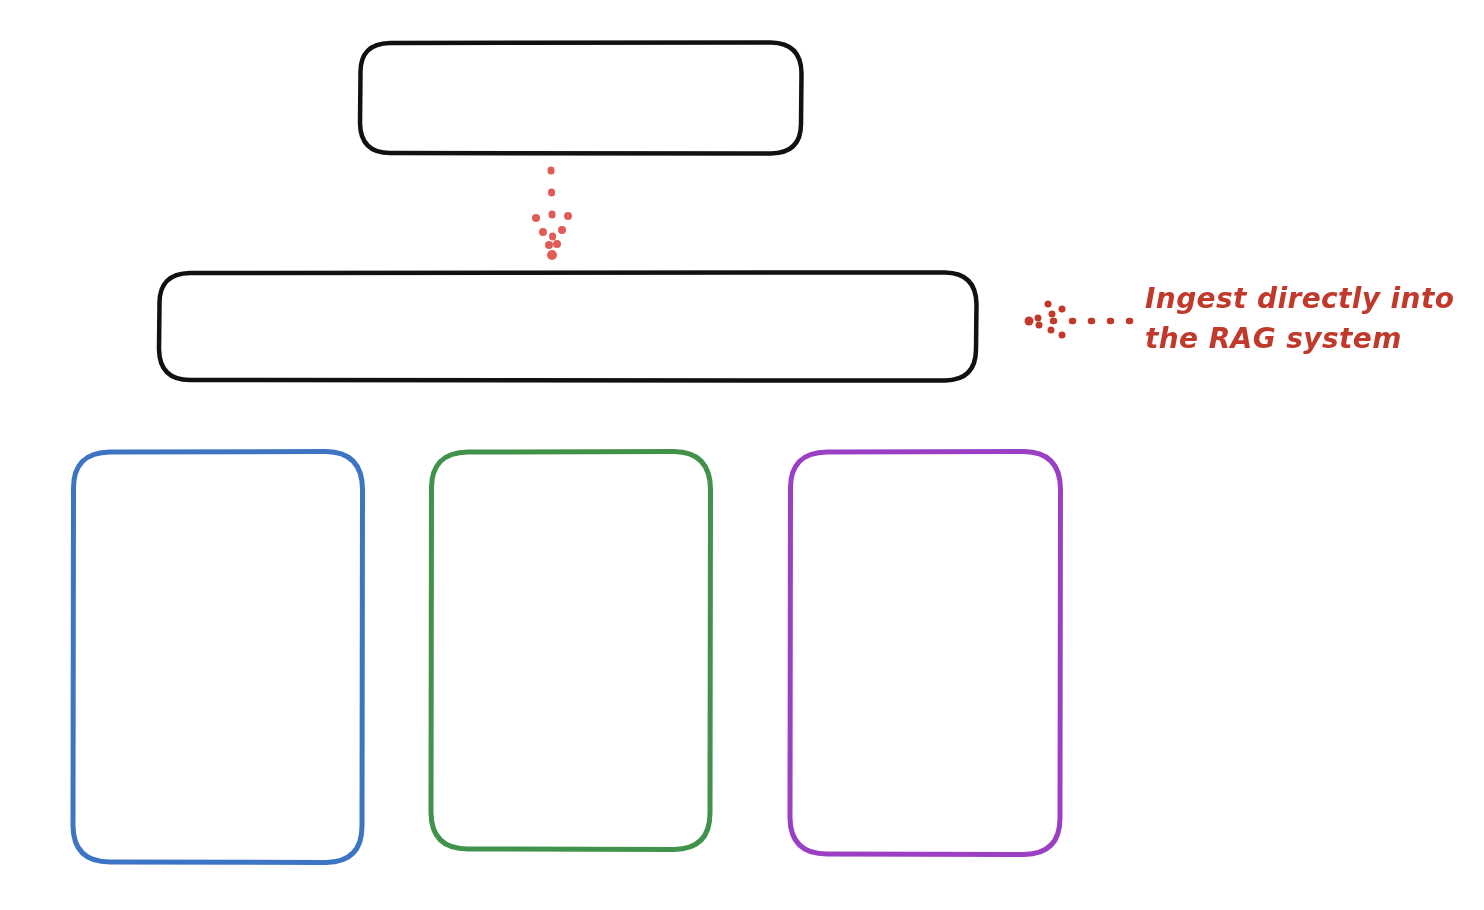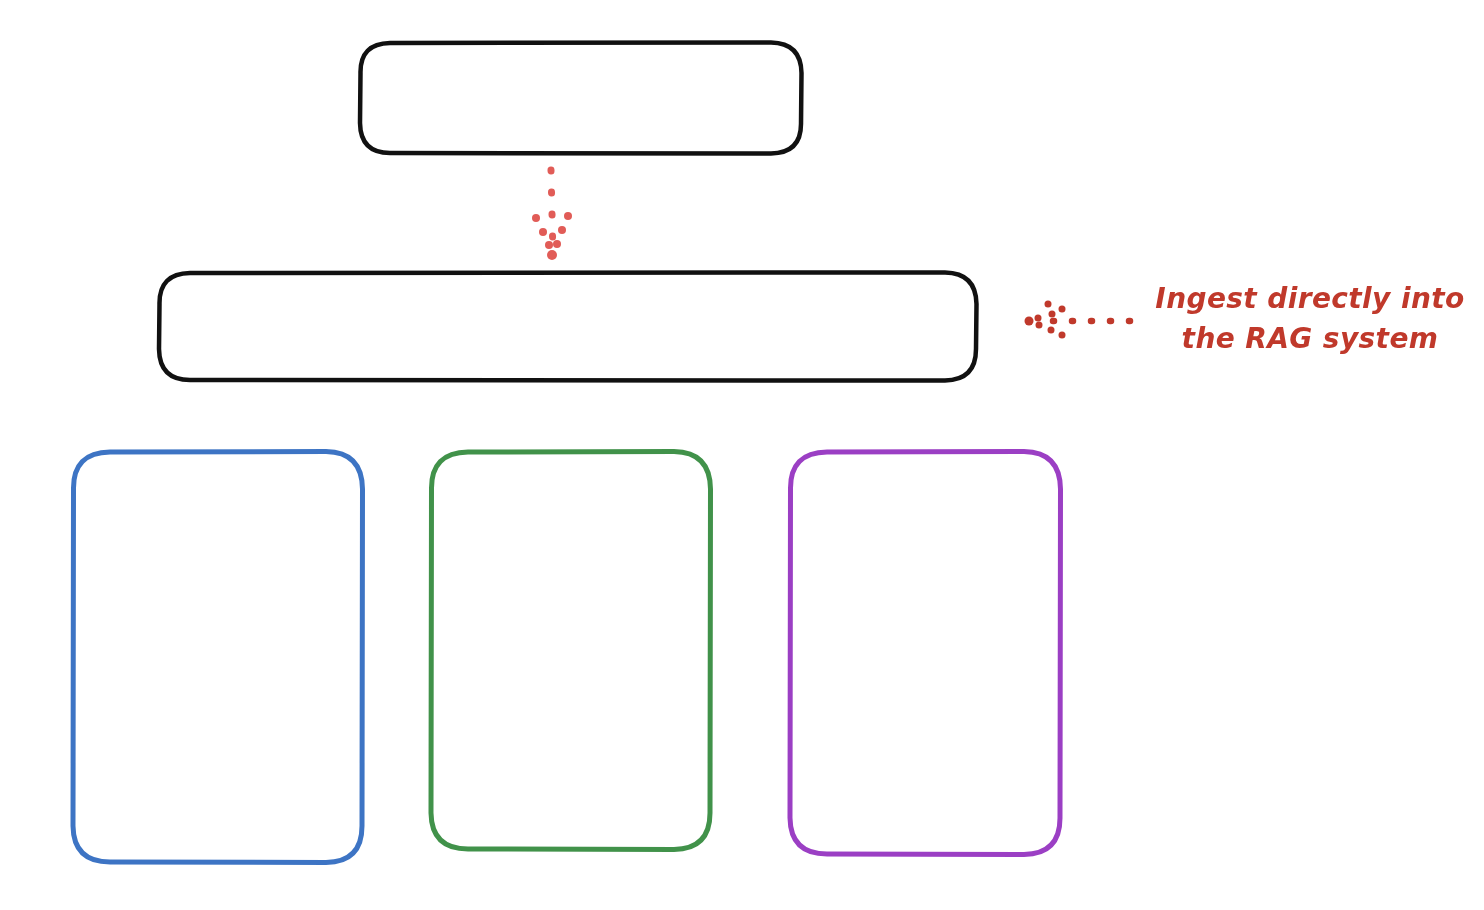--- a/index.html
+++ b/index.html
@@ -105,21 +105,20 @@
     height: 409px;
   }
   #relational-box .label { color: #9b3fc4; }
 
   
   #ingest-note {
     position: absolute;
     left: 1145px;
     top: 279px;
     width: 330px;
-    text-align: center;
     font-family: "DejaVu Sans", sans-serif;
     font-weight: 700;
     font-style: italic;
     font-size: 28px;
     line-height: 40px;
     letter-spacing: 0.4px;
     color: #c0392b;
     white-space: pre-line;
   }
 

